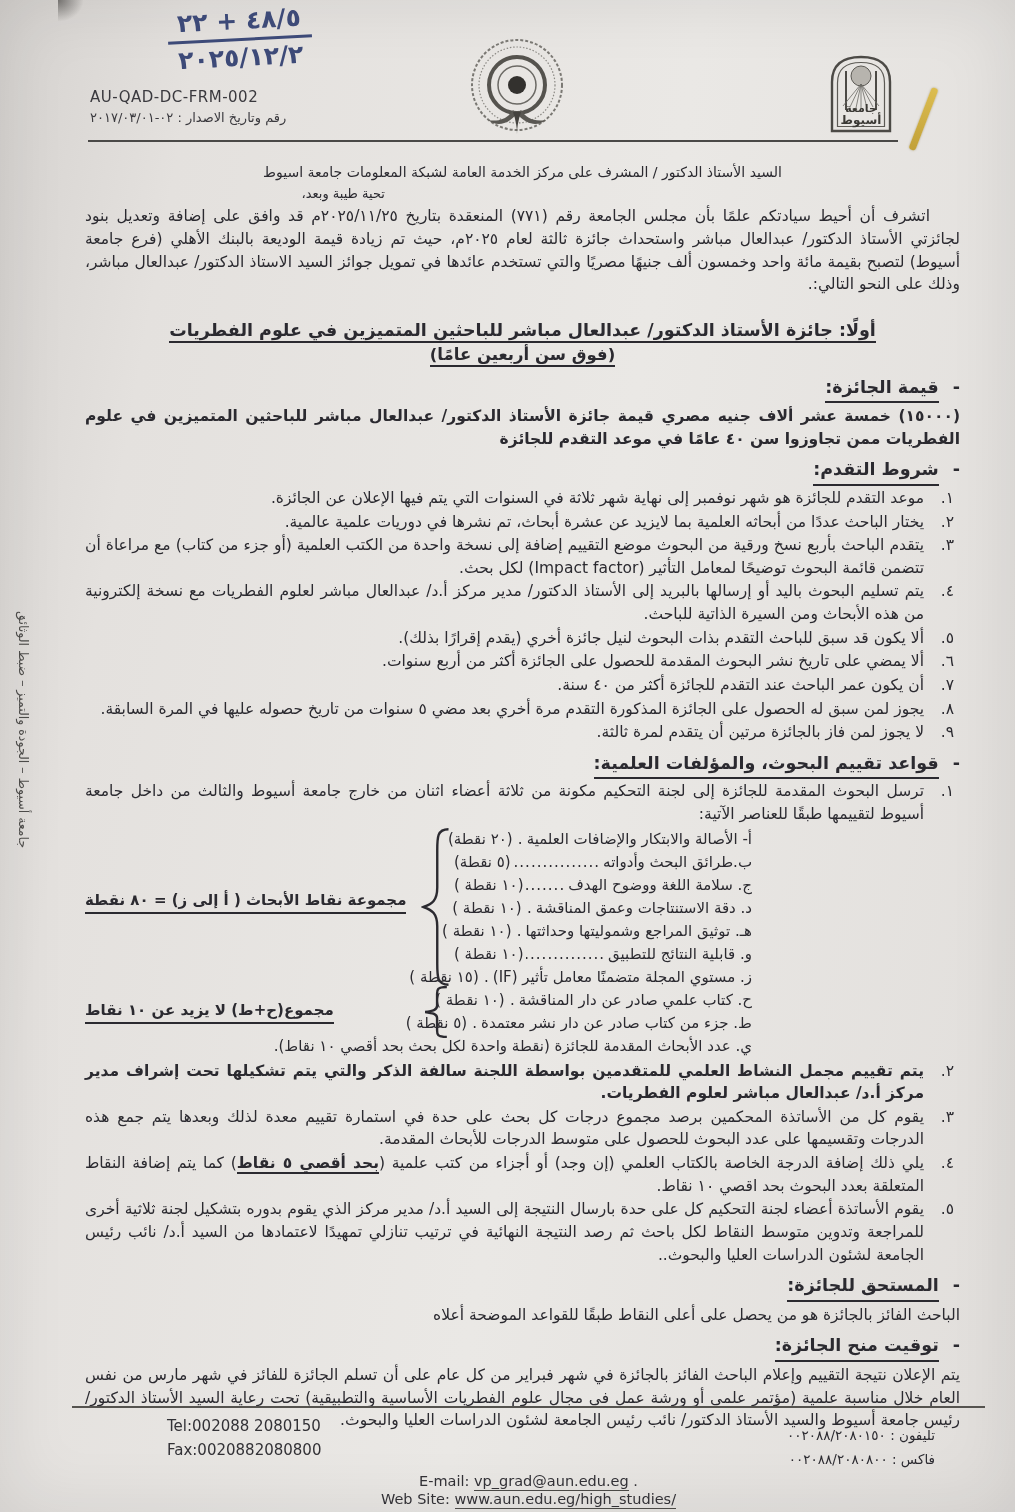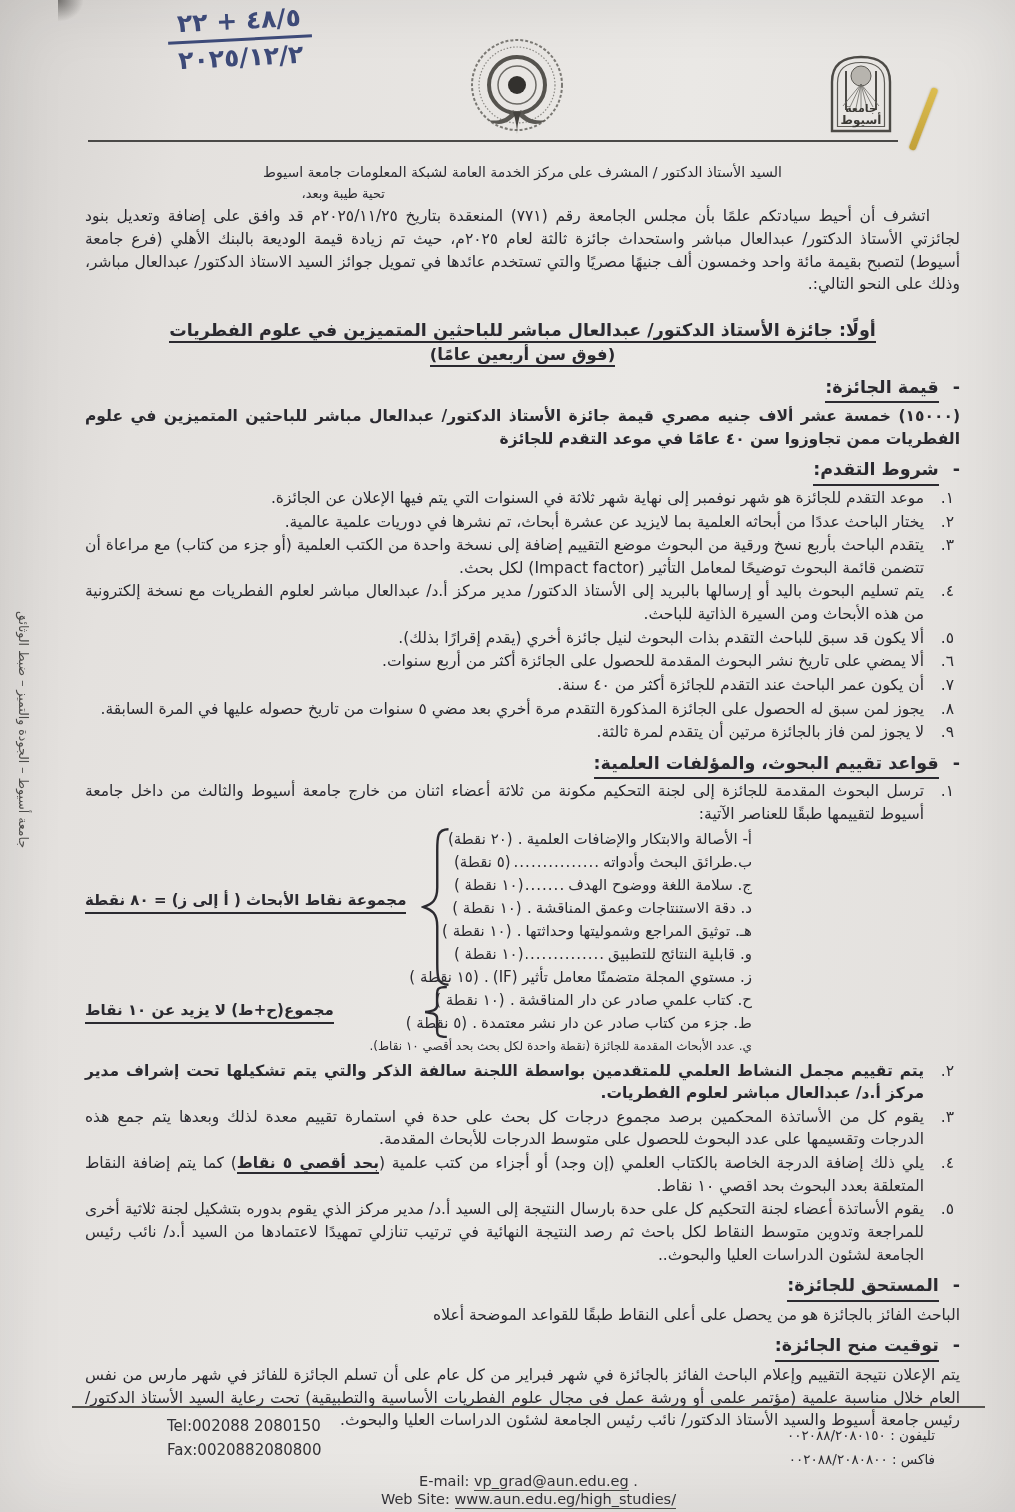--- a/index.html
+++ b/index.html
@@ -59,21 +59,21 @@
   .li-text{flex:1;text-align:justify;}
   .inline-bu{font-weight:bold;border-bottom:2px solid #2b2a30;}
   
   .crit{position:relative;margin:2px 0 2px;}
   .crit-rows{margin-right:208px;width:298px;}
   .crow{display:flex;align-items:baseline;font-size:15px;line-height:23px;}
   .c-label{white-space:nowrap;}
   .c-dots{flex:1;overflow:hidden;min-width:8px;margin:0 3px;}
   .c-dots::before{content:"......................................................";letter-spacing:1px;}
   .c-pts{white-space:nowrap;}
-  .crow-last{margin-right:208px;font-size:12px;line-height:23px;white-space:nowrap;}
+  .crow-last{margin-right:208px;font-size:15px;line-height:23px;white-space:nowrap;}
   .brace{position:absolute;}
   .brace svg{display:block;width:100%;height:100%;}
   .brace-label{position:absolute;left:0;width:312px;display:flex;justify-content:flex-end;
     font-size:15px;font-weight:bold;white-space:nowrap;}
   .brace-label span{border-bottom:2px solid #2b2a30;padding-bottom:1px;}
   
   .footer{position:absolute;left:72px;right:30px;top:1406px;border-top:2.5px solid #55534f;padding-top:6px;}
   .f-phones{display:flex;justify-content:space-between;align-items:flex-start;}
   .f-ar{padding-right:50px;font-size:13.5px;line-height:1.75;margin-top:10px;}
   .f-en{padding-left:95px;font-size:15px;direction:ltr;text-align:left;line-height:1.6;color:#323136;}
@@ -86,20 +86,24 @@
 
 <div class="paper">
 
   <div class="corner-smudge"></div>
 
   <div class="handwriting">
     <div class="hw-top">٤٨/٥ + ٢٢</div>
     <div class="hw-bottom">٢٠٢٥/١٢/٢</div>
   </div>
 
+  <div class="form-code">
+    <div class="code">AU-QAD-DC-FRM-002</div>
+    <div class="issue">رقم وتاريخ الاصدار : ٠٢-٢٠١٧/٠٣/٠١</div>
+  </div>
 
   <div class="quality-logo">
     <svg width="98" height="104" viewBox="0 0 98 104">
       <circle cx="49" cy="47" r="45" fill="none" stroke="#7a7873" stroke-width="2" stroke-dasharray="3 2"></circle>
       <circle cx="49" cy="47" r="38" fill="none" stroke="#8b8984" stroke-width="1.2" stroke-dasharray="1.5 1.8"></circle>
       <circle cx="49" cy="47" r="28" fill="none" stroke="#55534e" stroke-width="4"></circle>
       <circle cx="49" cy="47" r="19" fill="none" stroke="#6b6964" stroke-width="1.5"></circle>
       <circle cx="49" cy="47" r="9" fill="#33312e"></circle>
       <path d="M49 76 C38 88 28 88 20 82 C32 84 40 80 45 72 Z" fill="#5a5853"></path>
       <path d="M49 76 C60 88 70 88 78 82 C66 84 58 80 53 72 Z" fill="#5a5853"></path>

